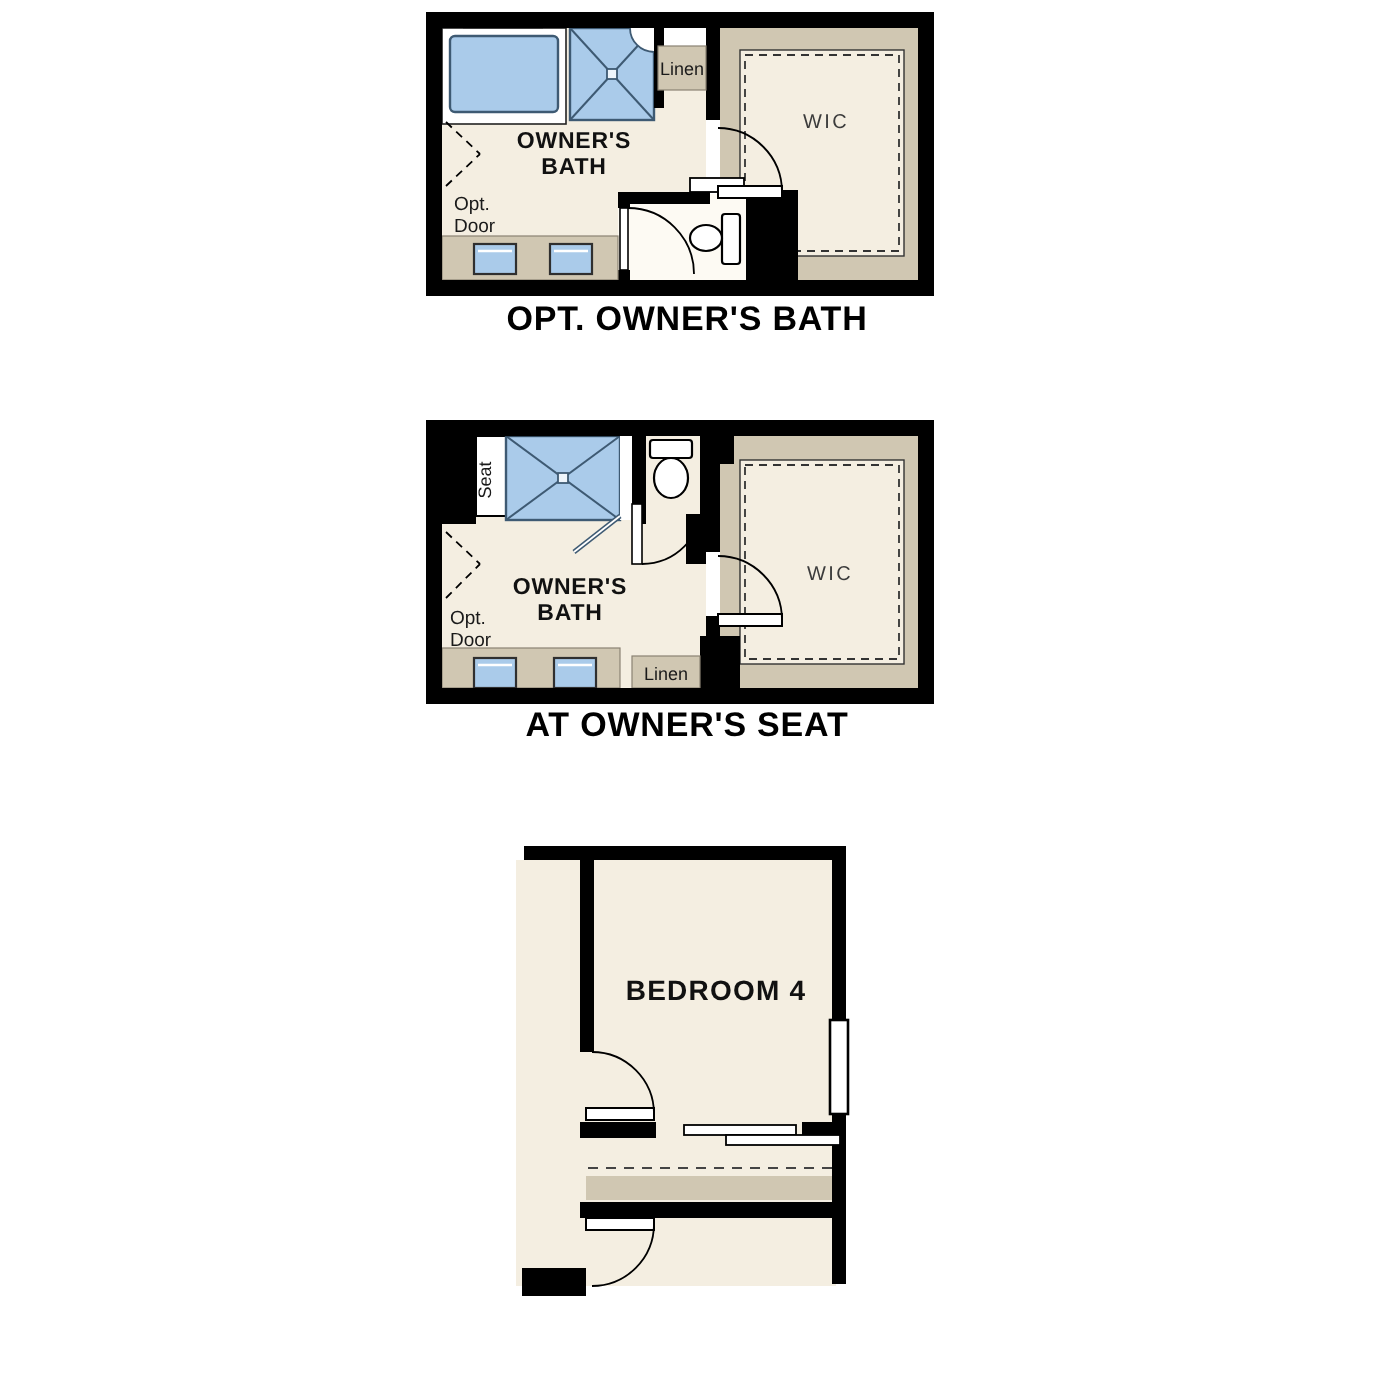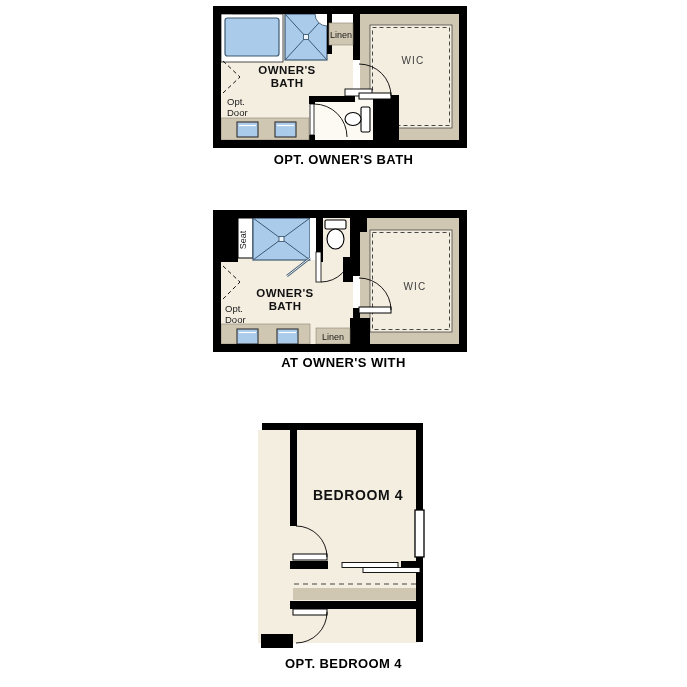--- a/index.html
+++ b/index.html
@@ -1,20 +1,20 @@
 <!DOCTYPE html>
 <html><head>
 <meta charset="utf-8">
 <style>
   html,body { margin:0; padding:0; background:#fff; }
   .stage { position:relative; width:687px; height:687px; background:#ffffff;
            font-family:"Liberation Sans","DejaVu Sans",sans-serif; overflow:hidden; }
   .plan { position:absolute; }
   .caption { position:absolute; left:0; width:687px; text-align:center;
-             font-weight:bold; font-size:13px; line-height:16px;
+             font-weight:bold; font-size:17px; line-height:16px;
              letter-spacing:.4px; color:#000; }
   svg text { font-family:"Liberation Sans","DejaVu Sans",sans-serif; fill:#111; }
   .room   { font-weight:bold; font-size:11.5px; letter-spacing:.4px; text-anchor:middle; }
   .roomlg { font-weight:bold; font-size:14px; letter-spacing:.6px; text-anchor:middle; }
   .wic    { font-size:10px; fill:#3c3c3c; letter-spacing:1.2px; text-anchor:middle; }
   .sm     { font-size:9.5px; fill:#1a1a1a; }
   .smc    { font-size:9px; fill:#1a1a1a; text-anchor:middle; }
 </style>
 </head>
 <body>
@@ -133,21 +133,21 @@
     <text x="72" y="87" class="room">OWNER'S</text>
     <text x="72" y="100" class="room">BATH</text>
     <text x="202" y="80" class="wic">WIC</text>
     <text x="120" y="130" class="smc">Linen</text>
     <text x="12" y="102" class="sm">Opt.</text>
     <text x="12" y="113" class="sm">Door</text>
 
     <rect x="4" y="4" width="246" height="134" fill="none" stroke="#000" stroke-width="8"></rect>
   </svg>
   <div class="caption" style="top:355px">
-    <div>AT OWNER'S WITH</div>
+    <div>AT OWNER'S SEAT</div>
   </div>
 
   <svg class="plan" style="left:258px;top:417px" width="172" height="232" viewBox="0 0 172 232">
     <rect x="0" y="13" width="160" height="213" fill="#f4eee1"></rect>
     <rect x="4" y="6" width="161" height="7" fill="#000"></rect>
     <rect x="158" y="6" width="7" height="219" fill="#000"></rect>
     <rect x="157" y="93" width="9" height="47" fill="#fff" stroke="#000" stroke-width="1.3"></rect>
     <rect x="32" y="13" width="7" height="96" fill="#000"></rect>
 
     <rect x="35" y="137" width="34" height="6" fill="#fff" stroke="#000" stroke-width="1"></rect>
@@ -160,17 +160,14 @@
     <path d="M36,167 H158" fill="none" stroke="#444" stroke-width="1" stroke-dasharray="5,4"></path>
     <rect x="35" y="171" width="123" height="12" fill="#d0c7b2"></rect>
     <rect x="32" y="184" width="133" height="8" fill="#000"></rect>
 
     <rect x="35" y="192" width="34" height="6" fill="#fff" stroke="#000" stroke-width="1"></rect>
     <path d="M69,195 A31,31 0 0,1 38,226" fill="none" stroke="#000" stroke-width="0.9"></path>
     <rect x="3" y="217" width="32" height="14" fill="#000"></rect>
 
     <text x="100" y="83" class="roomlg">BEDROOM 4</text>
   </svg>
-  <div class="caption" style="top:656px">
-    <div>OPT. BEDROOM 4</div>
-  </div>
 
 </div>
 
 </body></html>

